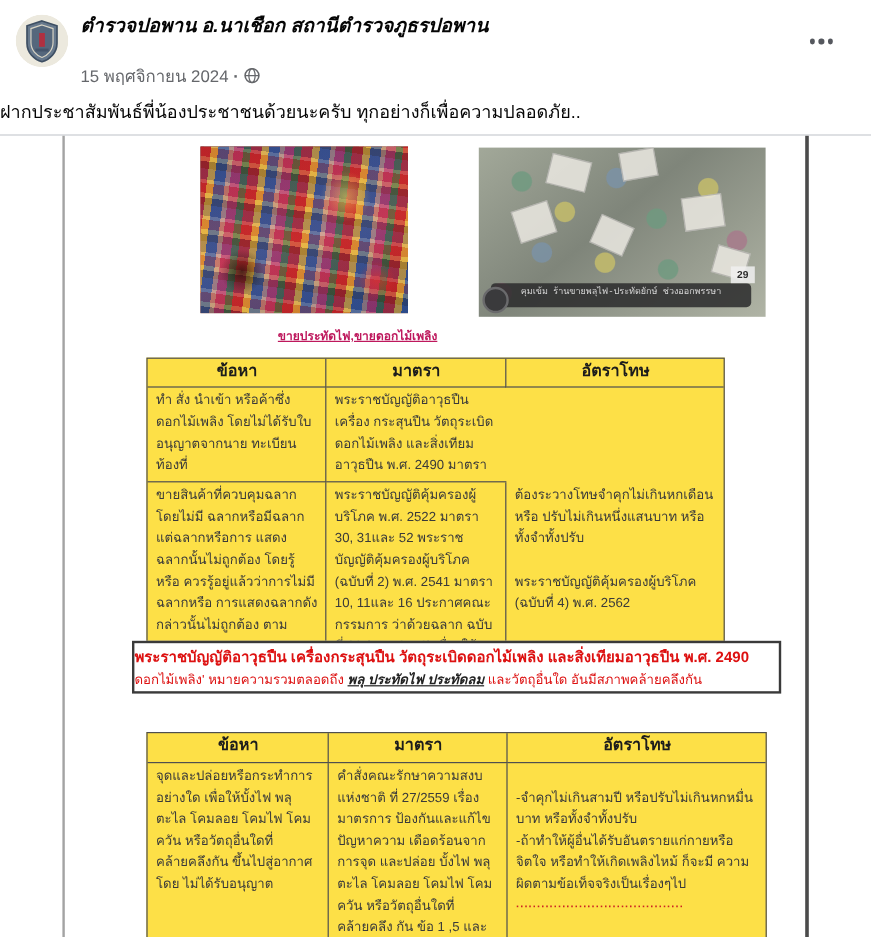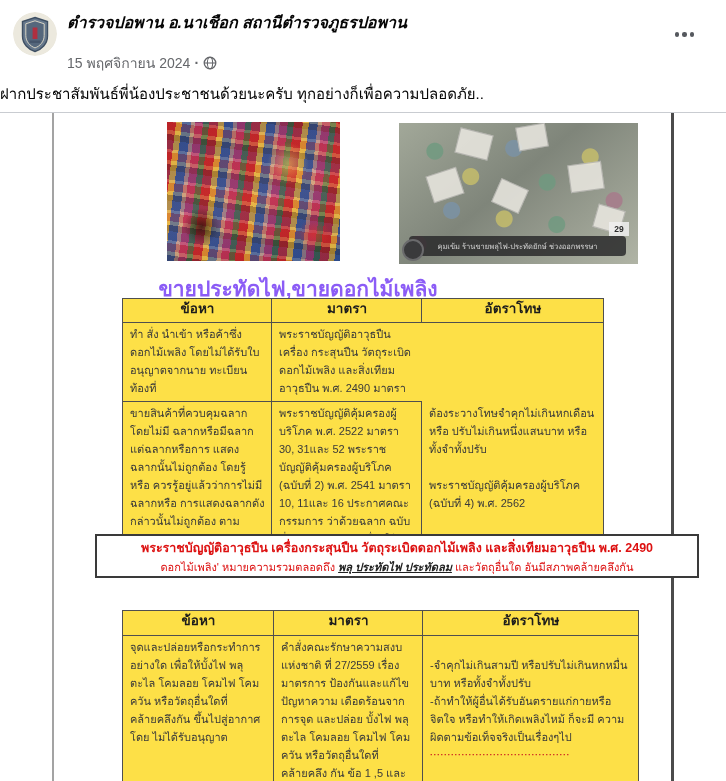--- a/index.html
+++ b/index.html
@@ -60,31 +60,31 @@
       radial-gradient(circle 9px at 66% 72%, #6f9a80 0 8px, transparent 9px),
       radial-gradient(circle 9px at 8% 86%, #a8798b 0 8px, transparent 9px); }
   .lbl { position:absolute; background:rgba(235,233,226,.85); border:1px solid rgba(120,120,120,.4); }
   .lbl1 { left:58px; top:8px;  width:34px; height:26px; transform:rotate(14deg); }
   .lbl2 { left:118px; top:2px; width:30px; height:24px; transform:rotate(-10deg); }
   .lbl3 { left:30px; top:48px; width:32px; height:28px; transform:rotate(-18deg); }
   .lbl4 { left:96px; top:60px; width:30px; height:26px; transform:rotate(24deg); }
   .lbl5 { left:170px; top:40px; width:34px; height:28px; transform:rotate(-8deg); }
   .lbl6 { left:196px; top:84px; width:28px; height:24px; transform:rotate(16deg); }
   .caption-bar { position:absolute; left:10px; right:12px; bottom:8px; height:20px; border-radius:4px;
-    background:rgba(42,42,44,.85); display:flex; align-items:center; justify-content:center; }
+    background:rgba(42,42,44,.85); display:flex; justify-content:center;font-family:Liberation Mono, monospace; }
   .cap-text { font-size:7.5px; color:#d8d8d8; white-space:nowrap; overflow:hidden; }
   .cap-logo { position:absolute; left:3px; bottom:3px; width:22px; height:22px; border-radius:50%;
     background:#3a3a3c; border:2px solid #6a6a6c; }
   .cap-badge { position:absolute; right:9px; bottom:28px; min-width:20px; height:14px; padding:0 2px;
     background:rgba(240,240,240,.85); color:#2b2b2b; font-size:8.5px; font-weight:700;
     display:flex; align-items:center; justify-content:center; }
 
   
   .sec1-title { position:absolute; left:53px; top:159px; width:490px; text-align:center;
-    font-size:21px; font-weight:700; color:#8b5cf6; text-decoration:underline; }
+    font-size:10px; font-weight:700; color:#be185d; text-decoration:underline; }
   .sec2-title { position:absolute; left:53px; top:465px; width:618px; text-align:center;
     font-size:17.5px; font-weight:700; color:#0d72c8; text-decoration:underline; letter-spacing:.2px; }
 
   
   .tbl { position:absolute; border:1px solid #4f4f4f; background:#fde047; }
   .tbl1 { left:122px; top:185px; width:482px; }
   .tbl2 { left:122px; top:497px; width:517px; }
   .trow { display:grid; }
   .tbl1 .trow { grid-template-columns:149px 150px 181px; }
   .tbl2 .trow { grid-template-columns:151px 149px 215px; }
@@ -93,22 +93,22 @@
     white-space:pre-line; overflow-wrap:anywhere; }
   .trow .tcell:last-child { border-right:none; }
   .trow:last-child .tcell { border-bottom:none; }
   .th { font-size:13.5px; font-weight:700; color:#1c1c1c; text-align:center; padding-top:1px; white-space:nowrap; }
   .h-head1 { height:24px; } .h-r1 { height:79px; } .h-r2 { height:132px; }
   .h-head2 { height:25px; } .h-r3 { height:220px; }
   .pen-divider { display:block; color:#cc2222; font-weight:700; font-size:9px; line-height:18px;
     letter-spacing:.5px; white-space:nowrap; overflow:hidden; }
 
   
-  .law-note { position:absolute; left:95px; top:421px; width:604px; height:44px;
-    border:2px solid #3a3a3a; text-align:center; padding-top:2px; background:#fff; }
+  .law-note { position:absolute; left:110px; top:421px; width:541px; height:44px;
+    border:2px solid #3a3a3a; text-align:left; padding-top:2px; background:#fff; }
   .law1 { font-size:12.5px; font-weight:700; color:#dd1111; line-height:20px; white-space:nowrap; overflow:hidden; }
   .law2 { font-size:11px; color:#dd1111; line-height:19px; white-space:nowrap; overflow:hidden; }
   .law2-bold { font-weight:700; font-style:italic; text-decoration:underline; color:#222222; }
 </style>
 </head>
 <body>
 
 <div class="screen">
 
   <div class="post-header">

